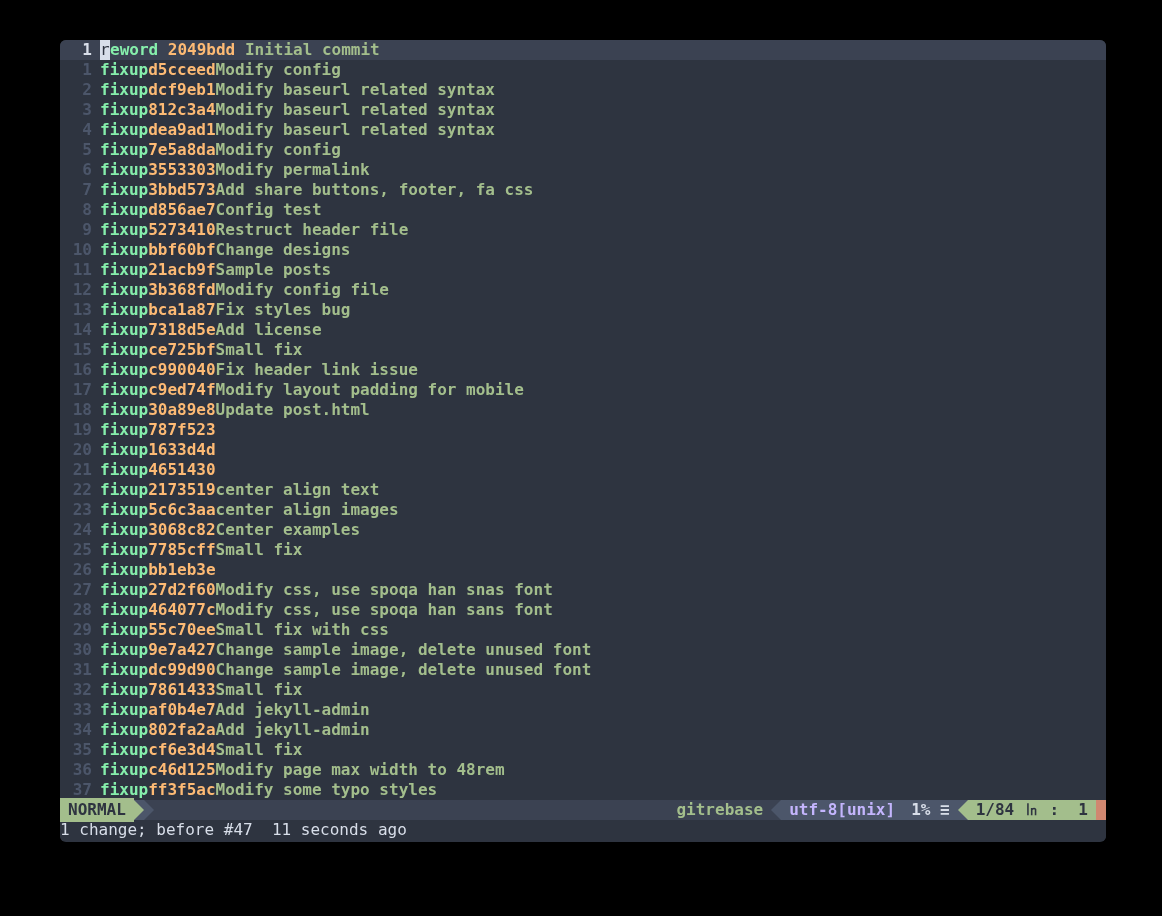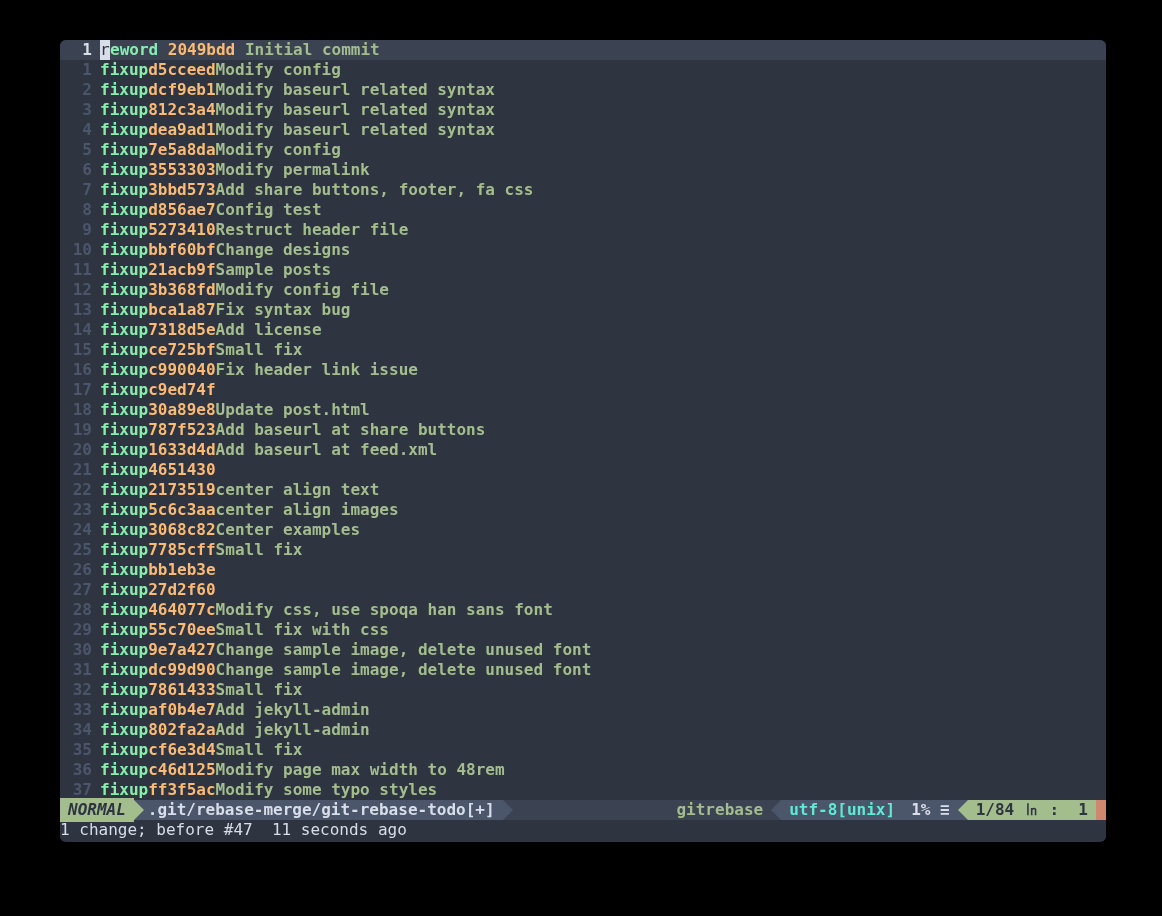--- a/index.html
+++ b/index.html
@@ -72,21 +72,20 @@
     white-space: pre;
     align-items: center;
   }
   .seg-mode {
     background: #a3be8c;
     color: #2e3440;
     padding: 12px 8px;
     height: 100%;
     display: flex;
     align-items: center;
-    font-style: italic;
   }
   .sep-r-green {
     width: 0; height: 0;
     border-top: 10px solid transparent;
     border-bottom: 10px solid transparent;
     border-left: 10px solid #a3be8c;
     background: #4c566a;
   }
   .seg-file {
     padding: 0 8px 0 4px;
@@ -114,21 +113,21 @@
   }
   .sep-l-mid {
     width: 0; height: 0;
     border-top: 10px solid transparent;
     border-bottom: 10px solid transparent;
     border-right: 10px solid #4c566a;
     background: #3b4252;
   }
   .seg-enc {
     padding: 8px 8px;
-    color: #5eead4;
+    color: #c4b5fd;
   }
   .seg-pct {
     padding: 0 8px;
     color: #d8dee9;
   }
   .sep-l-green {
     width: 0; height: 0;
     border-top: 10px solid transparent;
     border-bottom: 10px solid transparent;
     border-right: 10px solid #a3be8c;
@@ -173,51 +172,50 @@
         <div class="line"><span class="gutter">3</span><span class="gap"></span><span class="cmd">fixup</span> <span class="hash">812c3a4</span> <span class="msg">Modify baseurl related syntax</span></div>
         <div class="line"><span class="gutter">4</span><span class="gap"></span><span class="cmd">fixup</span> <span class="hash">dea9ad1</span> <span class="msg">Modify baseurl related syntax</span></div>
         <div class="line"><span class="gutter">5</span><span class="gap"></span><span class="cmd">fixup</span> <span class="hash">7e5a8da</span> <span class="msg">Modify config</span></div>
         <div class="line"><span class="gutter">6</span><span class="gap"></span><span class="cmd">fixup</span> <span class="hash">3553303</span> <span class="msg">Modify permalink</span></div>
         <div class="line"><span class="gutter">7</span><span class="gap"></span><span class="cmd">fixup</span> <span class="hash">3bbd573</span> <span class="msg">Add share buttons, footer, fa css</span></div>
         <div class="line"><span class="gutter">8</span><span class="gap"></span><span class="cmd">fixup</span> <span class="hash">d856ae7</span> <span class="msg">Config test</span></div>
         <div class="line"><span class="gutter">9</span><span class="gap"></span><span class="cmd">fixup</span> <span class="hash">5273410</span> <span class="msg">Restruct header file</span></div>
         <div class="line"><span class="gutter">10</span><span class="gap"></span><span class="cmd">fixup</span> <span class="hash">bbf60bf</span> <span class="msg">Change designs</span></div>
         <div class="line"><span class="gutter">11</span><span class="gap"></span><span class="cmd">fixup</span> <span class="hash">21acb9f</span> <span class="msg">Sample posts</span></div>
         <div class="line"><span class="gutter">12</span><span class="gap"></span><span class="cmd">fixup</span> <span class="hash">3b368fd</span> <span class="msg">Modify config file</span></div>
-        <div class="line"><span class="gutter">13</span><span class="gap"></span><span class="cmd">fixup</span> <span class="hash">bca1a87</span> <span class="msg">Fix syntax bug</span></div>
+        <div class="line"><span class="gutter">13</span><span class="gap"></span><span class="cmd">fixup</span> <span class="hash">bca1a87</span> <span class="msg">Fix styles bug</span></div>
         <div class="line"><span class="gutter">14</span><span class="gap"></span><span class="cmd">fixup</span> <span class="hash">7318d5e</span> <span class="msg">Add license</span></div>
         <div class="line"><span class="gutter">15</span><span class="gap"></span><span class="cmd">fixup</span> <span class="hash">ce725bf</span> <span class="msg">Small fix</span></div>
         <div class="line"><span class="gutter">16</span><span class="gap"></span><span class="cmd">fixup</span> <span class="hash">c990040</span> <span class="msg">Fix header link issue</span></div>
-        <div class="line"><span class="gutter">17</span><span class="gap"></span><span class="cmd">fixup</span> <span class="hash">c9ed74f</span> </div>
+        <div class="line"><span class="gutter">17</span><span class="gap"></span><span class="cmd">fixup</span> <span class="hash">c9ed74f</span> <span class="msg">Modify layout padding for mobile</span></div>
         <div class="line"><span class="gutter">18</span><span class="gap"></span><span class="cmd">fixup</span> <span class="hash">30a89e8</span> <span class="msg">Update post.html</span></div>
-        <div class="line"><span class="gutter">19</span><span class="gap"></span><span class="cmd">fixup</span> <span class="hash">787f523</span> <span class="msg">Add baseurl at share buttons</span></div>
-        <div class="line"><span class="gutter">20</span><span class="gap"></span><span class="cmd">fixup</span> <span class="hash">1633d4d</span> <span class="msg">Add baseurl at feed.xml</span></div>
+        <div class="line"><span class="gutter">19</span><span class="gap"></span><span class="cmd">fixup</span> <span class="hash">787f523</span> </div>
+        <div class="line"><span class="gutter">20</span><span class="gap"></span><span class="cmd">fixup</span> <span class="hash">1633d4d</span> </div>
         <div class="line"><span class="gutter">21</span><span class="gap"></span><span class="cmd">fixup</span> <span class="hash">4651430</span> </div>
         <div class="line"><span class="gutter">22</span><span class="gap"></span><span class="cmd">fixup</span> <span class="hash">2173519</span> <span class="msg">center align text</span></div>
         <div class="line"><span class="gutter">23</span><span class="gap"></span><span class="cmd">fixup</span> <span class="hash">5c6c3aa</span> <span class="msg">center align images</span></div>
         <div class="line"><span class="gutter">24</span><span class="gap"></span><span class="cmd">fixup</span> <span class="hash">3068c82</span> <span class="msg">Center examples</span></div>
         <div class="line"><span class="gutter">25</span><span class="gap"></span><span class="cmd">fixup</span> <span class="hash">7785cff</span> <span class="msg">Small fix</span></div>
         <div class="line"><span class="gutter">26</span><span class="gap"></span><span class="cmd">fixup</span> <span class="hash">bb1eb3e</span> </div>
-        <div class="line"><span class="gutter">27</span><span class="gap"></span><span class="cmd">fixup</span> <span class="hash">27d2f60</span> </div>
+        <div class="line"><span class="gutter">27</span><span class="gap"></span><span class="cmd">fixup</span> <span class="hash">27d2f60</span> <span class="msg">Modify css, use spoqa han snas font</span></div>
         <div class="line"><span class="gutter">28</span><span class="gap"></span><span class="cmd">fixup</span> <span class="hash">464077c</span> <span class="msg">Modify css, use spoqa han sans font</span></div>
         <div class="line"><span class="gutter">29</span><span class="gap"></span><span class="cmd">fixup</span> <span class="hash">55c70ee</span> <span class="msg">Small fix with css</span></div>
         <div class="line"><span class="gutter">30</span><span class="gap"></span><span class="cmd">fixup</span> <span class="hash">9e7a427</span> <span class="msg">Change sample image, delete unused font</span></div>
         <div class="line"><span class="gutter">31</span><span class="gap"></span><span class="cmd">fixup</span> <span class="hash">dc99d90</span> <span class="msg">Change sample image, delete unused font</span></div>
         <div class="line"><span class="gutter">32</span><span class="gap"></span><span class="cmd">fixup</span> <span class="hash">7861433</span> <span class="msg">Small fix</span></div>
         <div class="line"><span class="gutter">33</span><span class="gap"></span><span class="cmd">fixup</span> <span class="hash">af0b4e7</span> <span class="msg">Add jekyll-admin</span></div>
         <div class="line"><span class="gutter">34</span><span class="gap"></span><span class="cmd">fixup</span> <span class="hash">802fa2a</span> <span class="msg">Add jekyll-admin</span></div>
         <div class="line"><span class="gutter">35</span><span class="gap"></span><span class="cmd">fixup</span> <span class="hash">cf6e3d4</span> <span class="msg">Small fix</span></div>
         <div class="line"><span class="gutter">36</span><span class="gap"></span><span class="cmd">fixup</span> <span class="hash">c46d125</span> <span class="msg">Modify page max width to 48rem</span></div>
         <div class="line"><span class="gutter">37</span><span class="gap"></span><span class="cmd">fixup</span> <span class="hash">ff3f5ac</span> <span class="msg">Modify some typo styles</span></div>
       </div>
 
     <div class="statusline">
       <span class="seg-mode">NORMAL</span>
       <span class="sep-r-green"></span>
-      <span class="seg-file">.git/rebase-merge/git-rebase-todo[+]</span>
       <span class="sep-r-mid"></span>
       <span class="seg-spacer"></span>
       <span class="seg-ft">gitrebase</span>
       <span class="sep-l-mid"></span>
       <span class="seg-enc">utf-8[unix]</span>
       <span class="seg-pct">1% ≡</span>
       <span class="sep-l-green"></span>
       <span class="seg-pos">1/84 ㏑ :  1</span>
       <span class="seg-warn"></span>
     </div>

